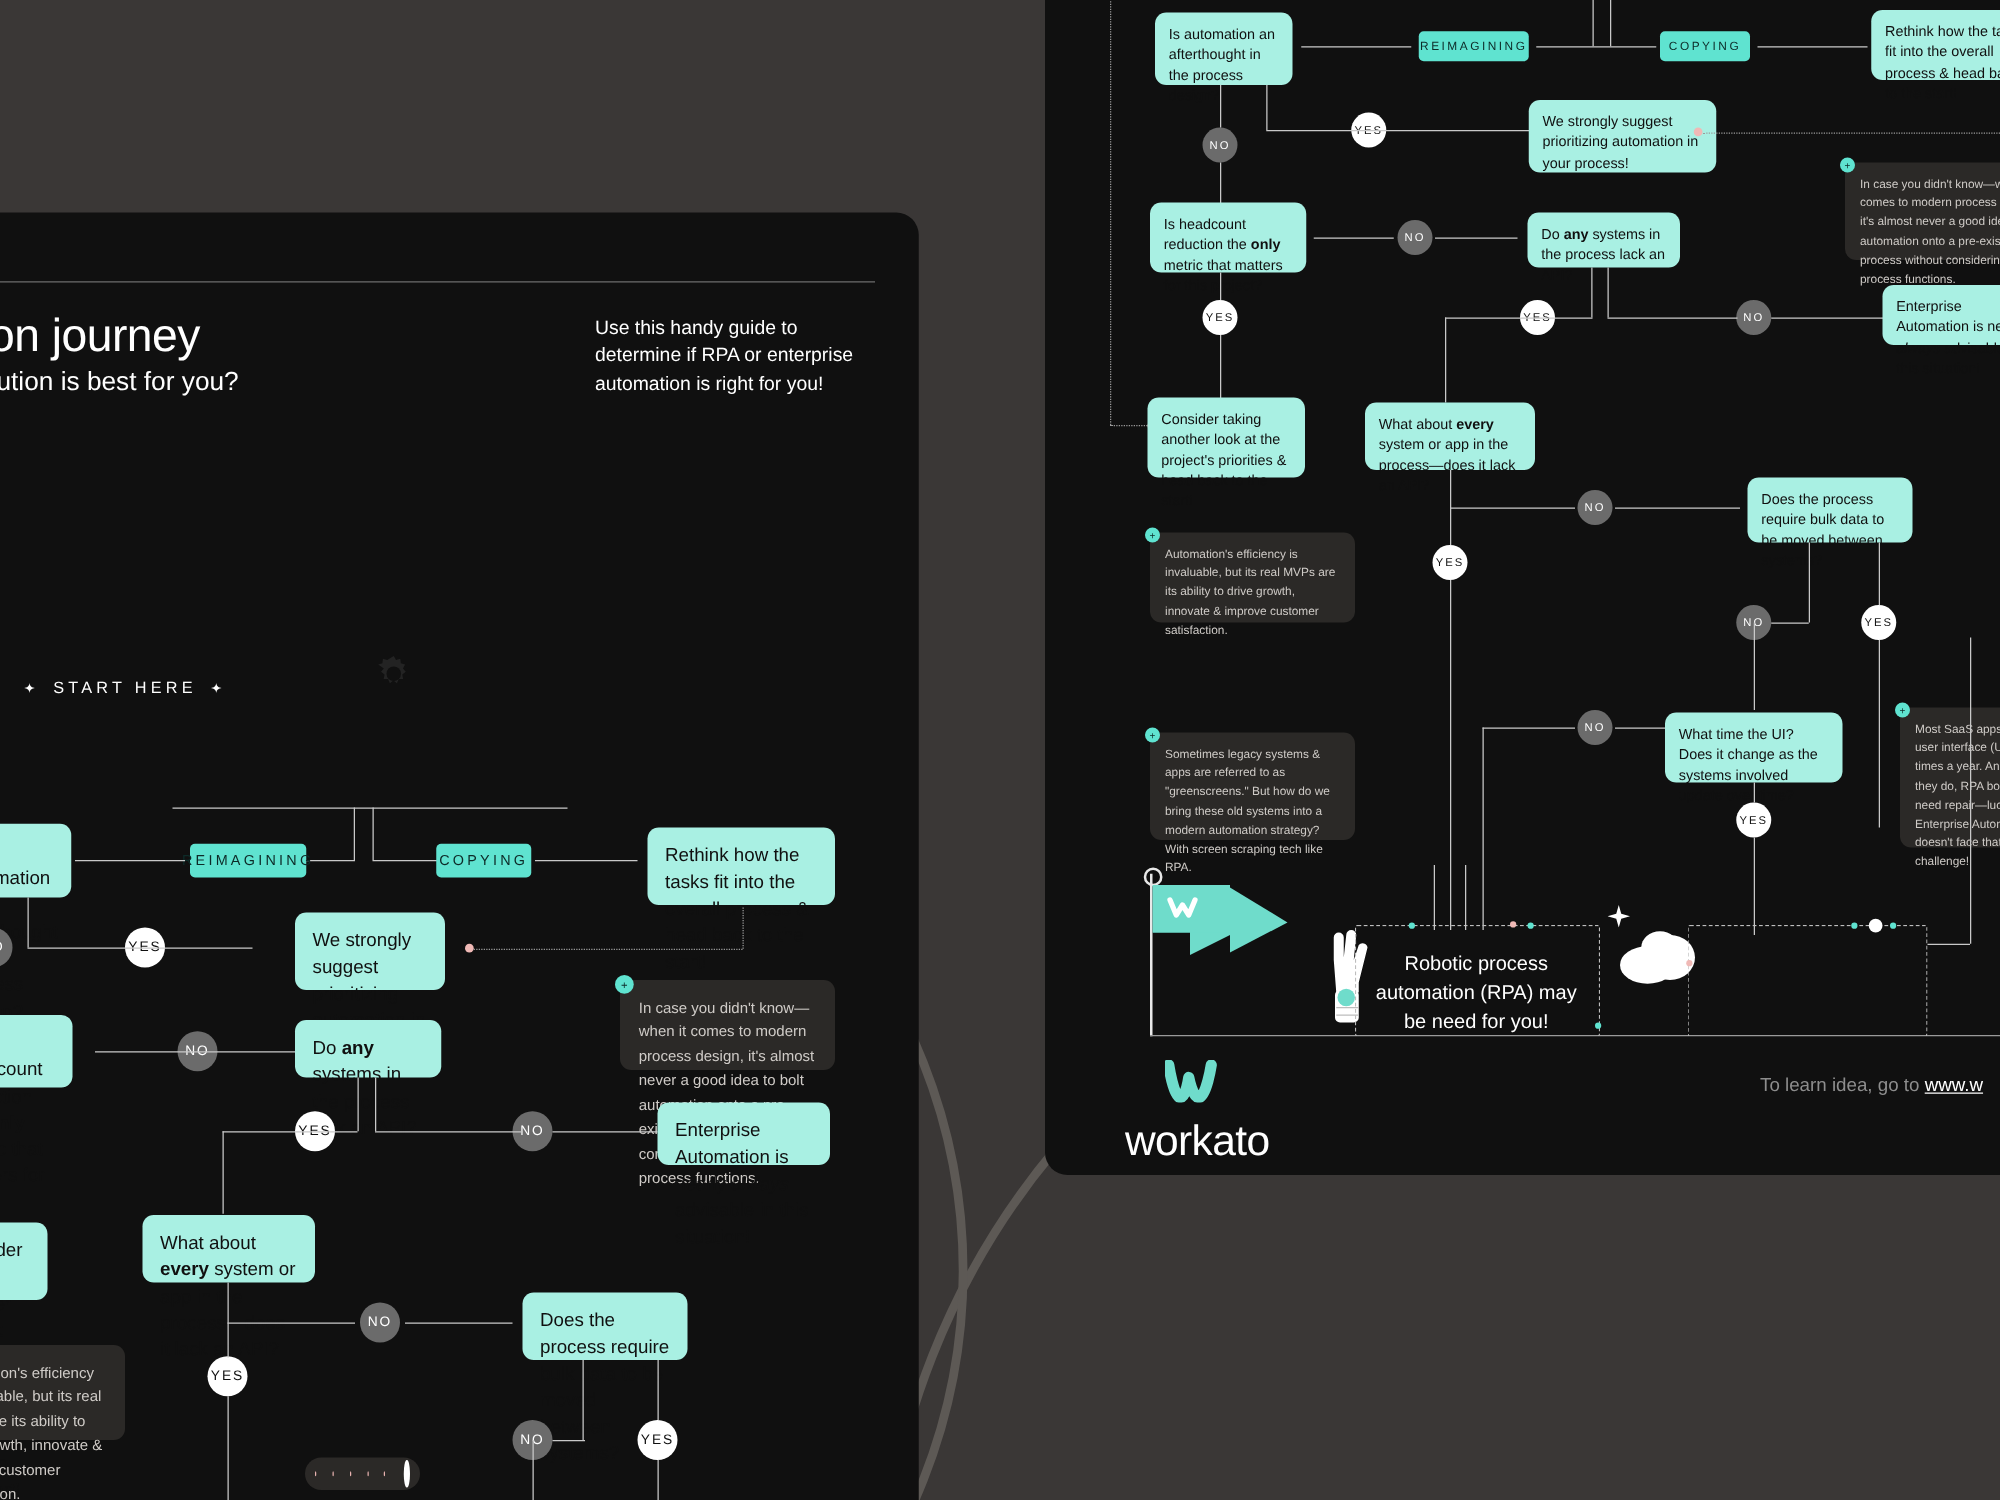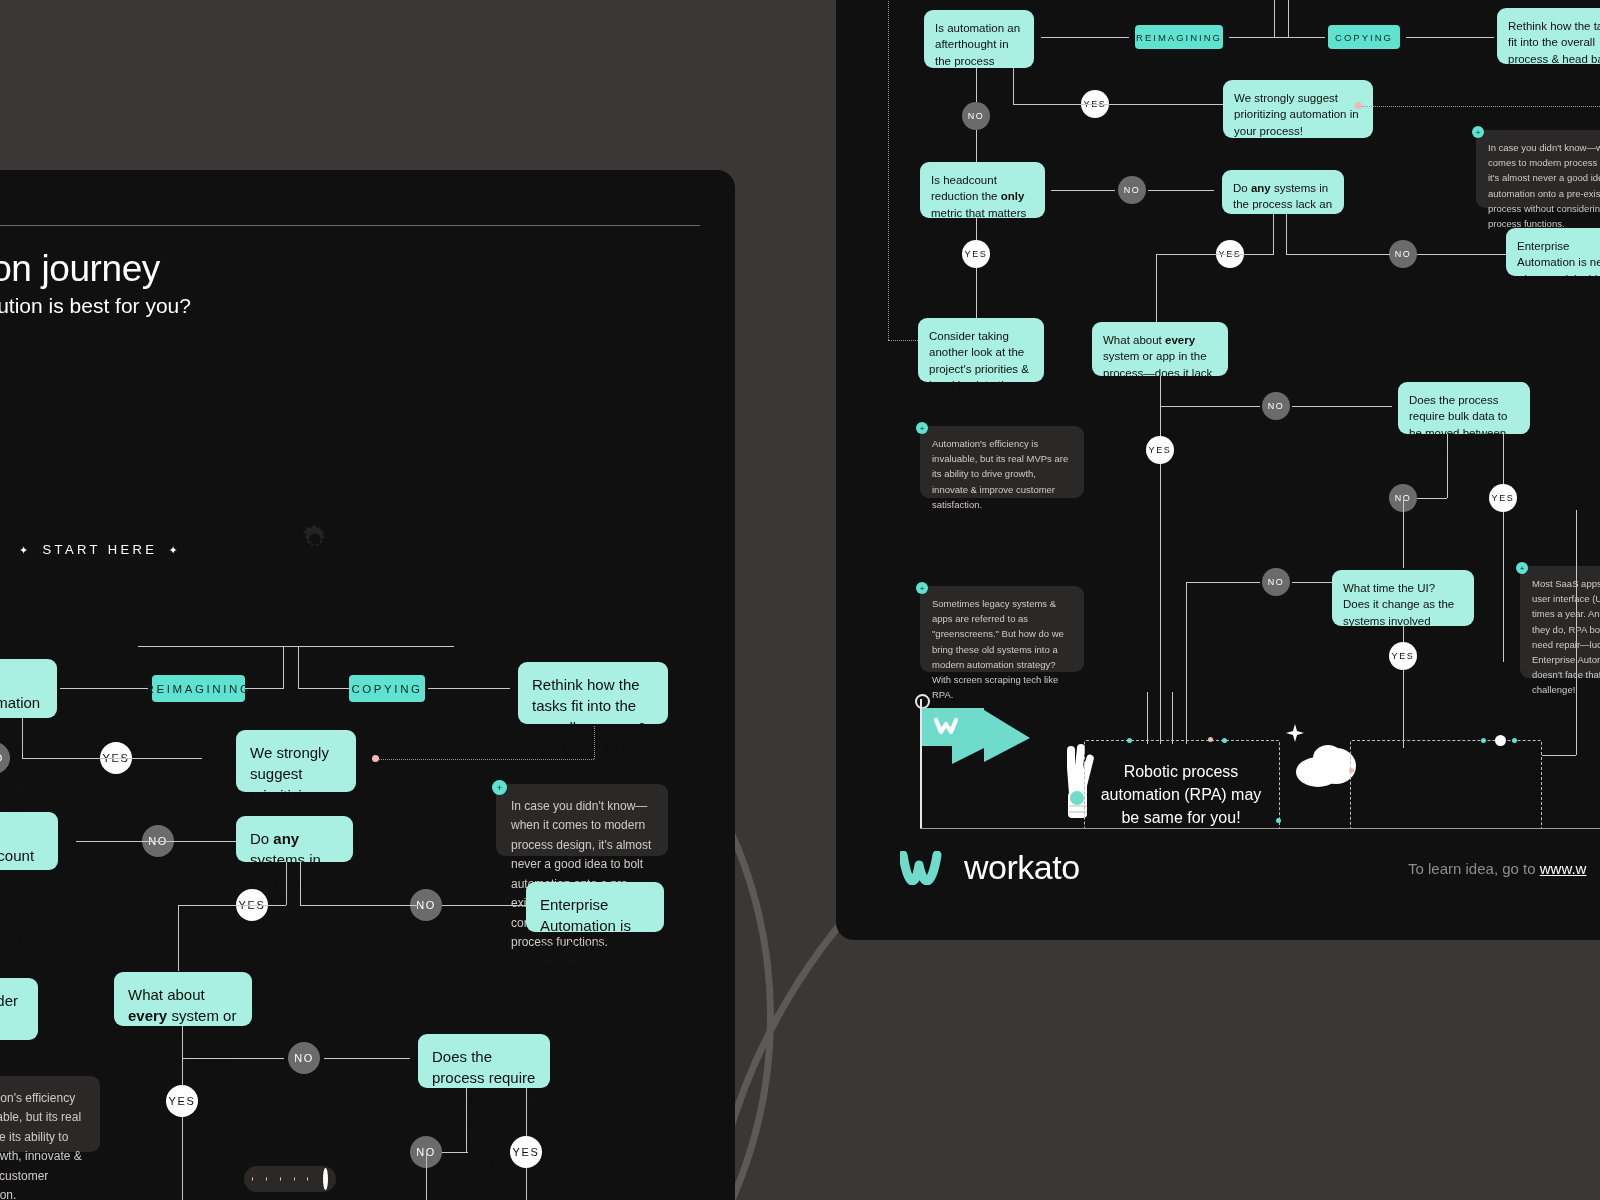--- a/index.html
+++ b/index.html
@@ -48,41 +48,42 @@
   .line.h{height:1px;}
   .line.v{width:1px;}
   .dline{position:absolute;}
   .dline.h{height:0;border-top:1px dotted #9a9a9a;}
   .dline.v{width:0;border-left:1px dotted #9a9a9a;}
   .pinkdot{position:absolute;width:7px;height:7px;border-radius:50%;background:#f0b9b6;}
   .slider{position:absolute;background:#2b2927;border-radius:16px;display:flex;
     align-items:center;padding:0 8px;gap:13px;}
   .slider .d{width:4px;height:4px;border-radius:50%;background:#f0b9b6;}
   .slider .knob{width:22px;height:22px;border-radius:50%;background:#fff;margin-left:2px;}
-  .wlogo{position:absolute;display:flex;align-items:center;gap:12px;}
+  .wlogo{position:absolute;display:flex;align-items:center;gap:12px;flex-direction:column;}
   .wlogo .mark{width:52px;height:34px;}
   .wlogo .wt{font-size:34px;font-weight:400;letter-spacing:-.5px;color:#fff;}
   .learn{position:absolute;font-size:15px;color:#8d8d8d;white-space:nowrap;font-weight:300;}
   .learn u{color:#ffffff;}
   .outcome{position:absolute;text-align:center;font-size:16px;line-height:1.45;color:#fff;font-weight:300;}
   .dbox{position:absolute;border:1px dashed #bdbdbd;border-radius:2px;}
   .tealdot{position:absolute;width:5px;height:5px;border-radius:50%;background:#5fe3d0;}
   .whitedot{position:absolute;width:11px;height:11px;border-radius:50%;background:#fff;}
 </style>
 </head>
 <body>
 
 <div class="bg-arc" id="arc-a"></div>
 <div class="bg-arc" id="arc-b"></div>
 
 <div class="panel" id="panel-zoom">
 
   <div class="hdr-rule"></div>
   <div class="hdr-title">automation decision journey</div>
   <div class="hdr-sub">e needs automation. Which solution is best for you?</div>
+  <div class="hdr-note">Use this handy guide to determine if RPA or enterprise automation is right for you!</div>
 
   <svg class="gear" viewBox="0 0 24 24" fill="currentColor">
     <path d="M12 2l1.3 2.2 2.4-.7.3 2.5 2.4.8-1.2 2.2 1.6 1.9-2 1.5.5 2.5-2.5.1-1 2.3-2-1.5-2 1.5-1-2.3-2.5-.1.5-2.5-2-1.5 1.6-1.9L3.2 6.8l2.4-.8.3-2.5 2.4.7L12 2z"></path>
     <circle cx="12" cy="12" r="4.1" fill="#101010"></circle>
   </svg>
 
   <div class="start">
     <span class="sp">✦</span><span>START HERE</span><span class="sp">✦</span>
   </div>
 
@@ -272,21 +273,21 @@
   <div class="line h" style="left:84px;top:1088px;width:716px;background:#9a9a9a;"></div>
 
   <svg style="position:absolute;left:221px;top:1000px;width:40px;height:80px;" viewBox="0 0 40 80">
     <path d="M10 28 L10 10 a4 4 0 0 1 8 0 L18 26 L20 8 a4 4 0 0 1 8 0 L26 28 L30 16 a4 4 0 0 1 7 2 L30 46 L30 54 L12 54 Z" fill="#fff"></path>
     <rect x="11" y="52" width="19" height="26" rx="4" fill="#fff"></rect>
     <circle cx="20" cy="58" r="7" fill="#6fdccb"></circle>
     <path d="M12 66 h18 M12 72 h18" stroke="#bdbdbd" stroke-width="1"></path>
   </svg>
 
   <div class="dbox" style="left:248px;top:1000px;width:194px;height:88px;border-bottom:none;"></div>
-  <div class="outcome" style="left:256px;top:1020px;width:178px;">Robotic process automation (RPA) may be same for you!</div>
+  <div class="outcome" style="left:256px;top:1020px;width:178px;">Robotic process automation (RPA) may be need for you!</div>
   <div class="tealdot" style="left:291px;top:998px;"></div>
   <div class="pinkdot" style="left:372px;top:997px;width:5px;height:5px;"></div>
   <div class="tealdot" style="left:386px;top:998px;"></div>
   <div class="tealdot" style="left:440px;top:1078px;"></div>
   <div class="line v" style="left:311px;top:952px;height:52px;"></div>
   <div class="line v" style="left:336px;top:952px;height:52px;"></div>
 
   <svg style="position:absolute;left:458px;top:1000px;width:70px;height:50px;" viewBox="0 0 70 50">
     <ellipse cx="24" cy="32" rx="22" ry="15" fill="#fff"></ellipse>
     <ellipse cx="42" cy="26" rx="20" ry="18" fill="#fff"></ellipse>

